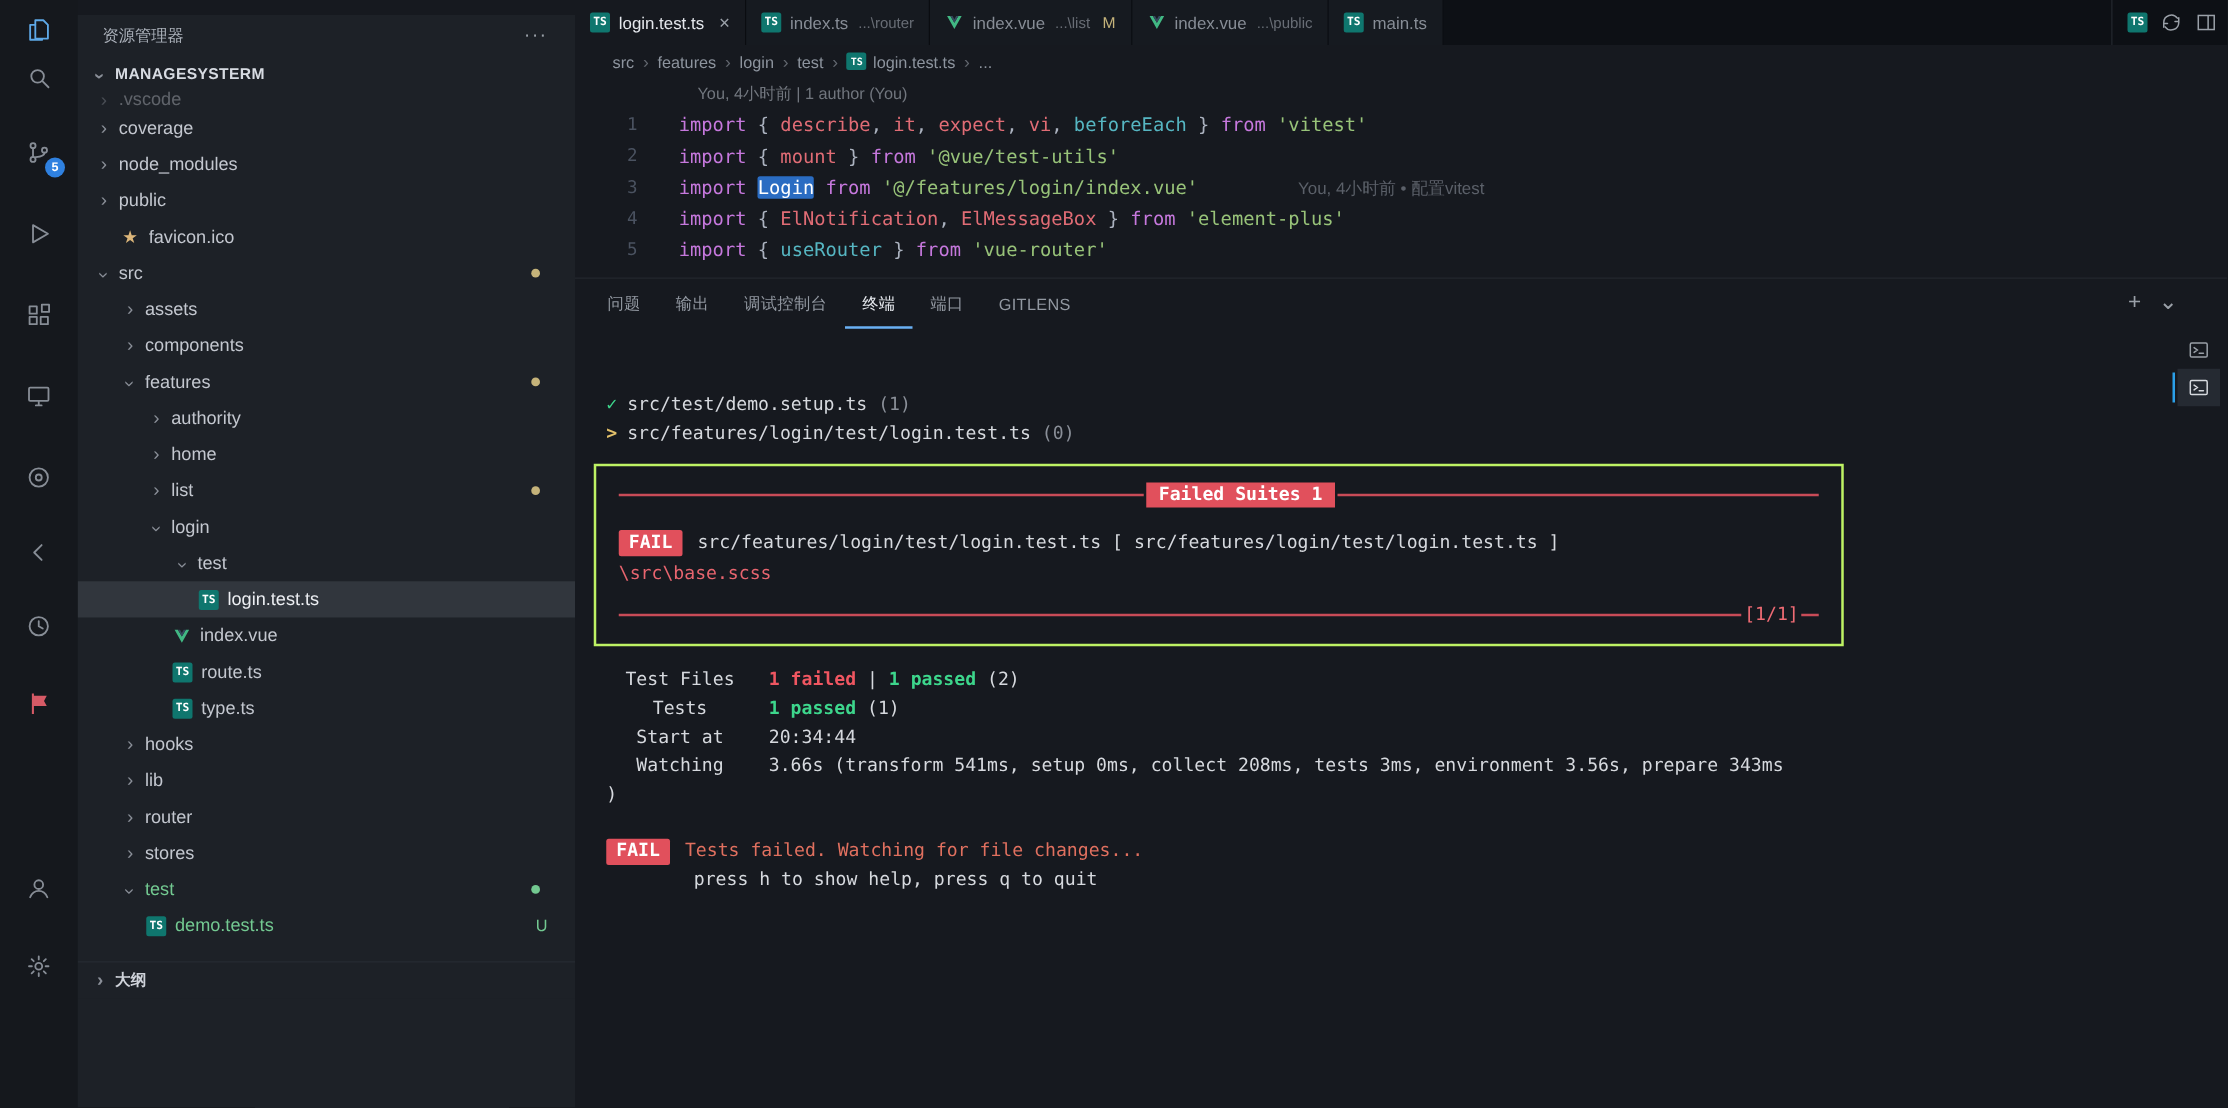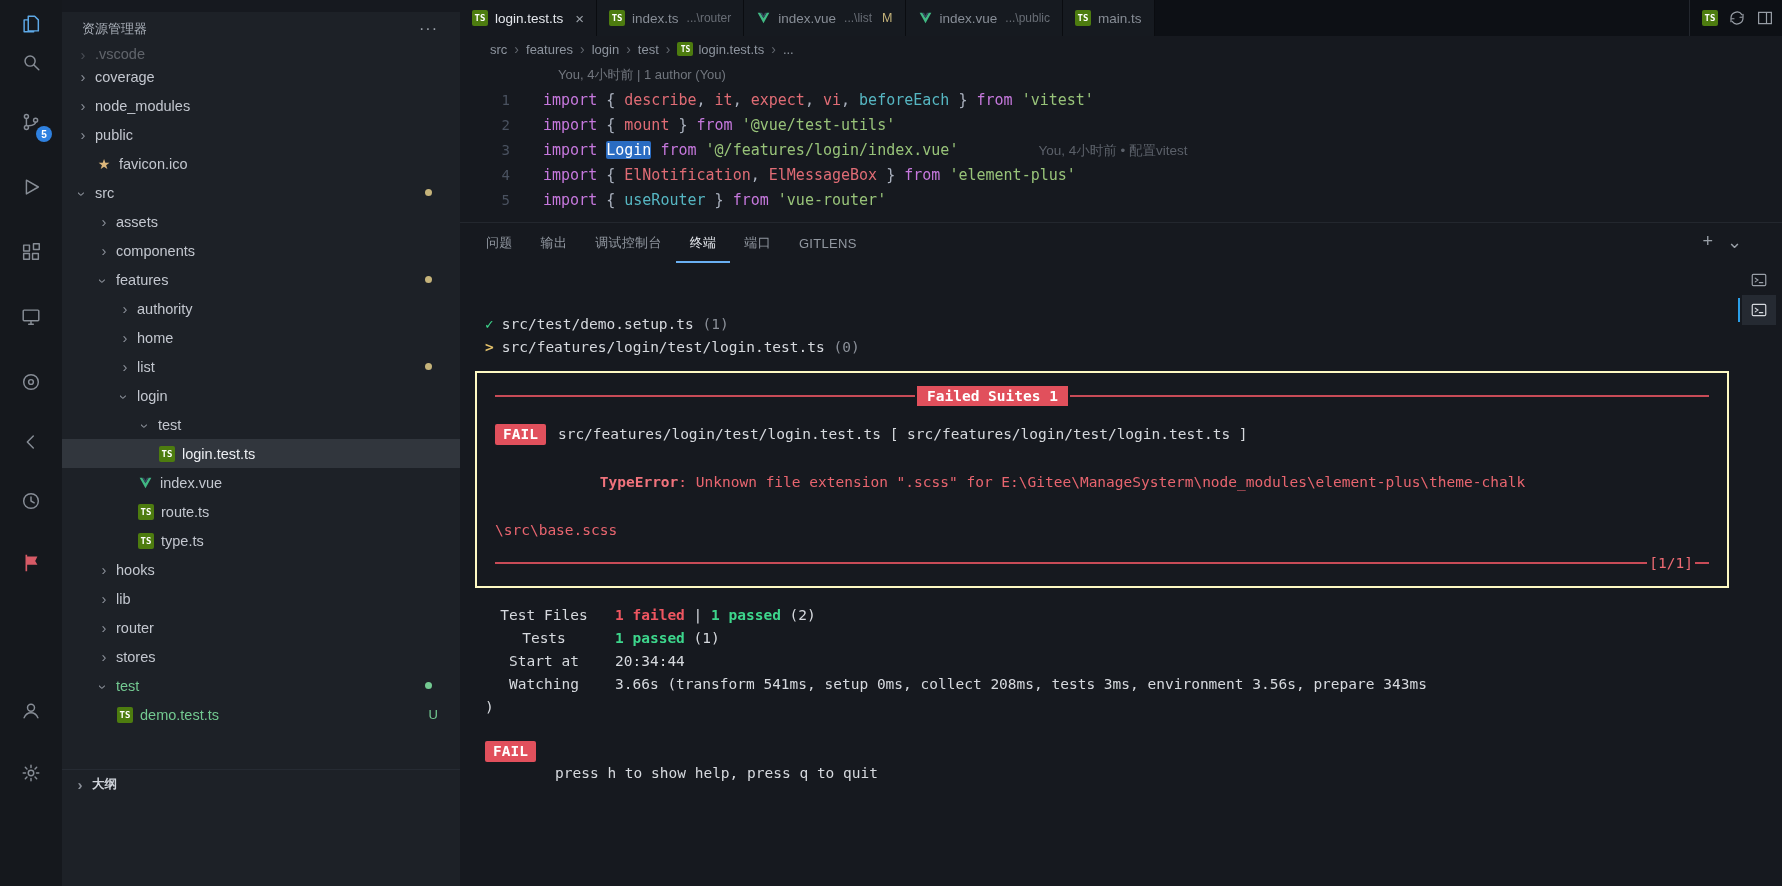--- a/index.html
+++ b/index.html
@@ -23,21 +23,21 @@
   .sb-more { color:#9aa0a8; font-size:16px; letter-spacing:1px; cursor:pointer; }
   .proj-row { height:26px; display:flex; align-items:center; padding-left:10px; font-weight:bold;
     font-size:12.5px; color:#d7dbe2; letter-spacing:.3px; cursor:pointer; }
   .tree { }
   .tree-row { position:relative; height:29px; display:flex; align-items:center; font-size:14.5px; cursor:pointer; }
   .tree-row.selected { background:#31363d; color:#eceef2; }
   .tree-row.clip { height:16px; overflow:hidden; opacity:.4; }
   .twisty { display:inline-block; width:16px; color:#8a8f98; font-size:15px; line-height:1;
     transform-origin:45% 55%; margin-right:4px; text-align:center; }
   .twisty.open { transform:rotate(90deg); }
-  .ts-badge { display:inline-flex; width:16px; height:16px; background:#4d7c0f; color:#fff;
+  .ts-badge { display:inline-flex; width:16px; height:16px; background:#0f766e; color:#fff;
     font:bold 9px "DejaVu Sans Mono",monospace; align-items:center; justify-content:center;
     border-radius:2px; margin-right:7px; flex:0 0 16px; }
   .star-ic { color:#dcb67a; font-size:14px; margin-right:7px; width:16px; text-align:center; }
   .vue-ic { width:15px; height:14px; margin-right:7px; flex:0 0 15px; }
   .tree-label.untracked { color:#73c991; }
   .dot { position:absolute; right:28px; top:11px; width:7px; height:7px; border-radius:50%; }
   .dot.modified { background:#c5b37a; }
   .dot.untracked { background:#73c991; }
   .git-badge { position:absolute; right:22px; color:#73c991; font-size:13px; }
   .outline-header { position:absolute; top:757px; left:0; right:0; height:30px; border-top:1px solid #262b33;
@@ -86,21 +86,21 @@
     font-size:18px; }
   .panel-actions span { cursor:pointer; }
 
   .terminal { padding:50px 0 0 25px; font-family:"DejaVu Sans Mono","Liberation Mono",monospace;
     font-size:14.5px; line-height:23px; color:#d6d9de; }
   .fg{color:#d6d9de} .dim{color:#8a8f98}
   .grn-b{color:#3dd68c; font-weight:bold} .red-b{color:#ef5661; font-weight:bold}
   .mark { margin-right:8px; }
   .run-mark { color:#e2c06a; font-weight:bold; margin-right:8px; }
 
-  .fail-box { width:1254px; margin-left:-10px; margin-top:12px; border:2px solid #fef9c3;
+  .fail-box { width:1000px; margin-left:-10px; margin-top:12px; border:2px solid #bef264;
     padding:14px 18px 14px 18px; }
   .rule { display:flex; align-items:center; height:18px; }
   .rl { height:2px; background:#c84b57; flex:1; }
   .rl.l { flex:0 0 420px; }
   .rl.tiny { flex:0 0 14px; }
   .rule-label { background:#e1505c; color:#fff; font-weight:bold; padding:0 10px; height:20px;
     line-height:20px; margin:0 2px; }
   .counter { color:#ef6b74; padding:0 2px; }
   .fail-line { margin-top:18px; display:flex; align-items:center; }
   .fail-badge { background:#e1505c; color:#fff; font-weight:bold; padding:0 8px; border-radius:2px;
@@ -207,20 +207,24 @@
             <path d="M12 3.5V6M12 18v2.5M3.5 12H6M18 12h2.5M5.8 5.8l1.8 1.8M16.4 16.4l1.8 1.8M18.2 5.8l-1.8 1.8M7.6 16.4l-1.8 1.8"></path>
           </svg></span>
       </div>
     </aside>
 
   <aside class="sidebar">
     <div class="sb-header">
       <span>资源管理器</span>
       <span class="sb-more">···</span>
     </div>
+    <div class="proj-row">
+      <span class="twisty open">›</span>
+      <span>MANAGESYSTERM</span>
+    </div>
     <div class="tree" id="tree">
         <div class="tree-row clip" style="padding-left: 13px;">
           <span class="twisty ">›</span>
           <span class="tree-label ">.vscode</span>
         </div>
         <div class="tree-row" style="padding-left: 13px;">
           <span class="twisty ">›</span>
           <span class="tree-label ">coverage</span>
         </div>
         <div class="tree-row" style="padding-left: 13px;">
@@ -441,23 +445,20 @@
 
         <div class="fail-box">
           <div class="rule">
             <span class="rl l"></span>
             <span class="rule-label">Failed Suites 1</span>
             <span class="rl"></span>
           </div>
           <div class="fail-line">
             <span class="fail-badge">FAIL</span>
             <span class="fg">src/features/login/test/login.test.ts [ src/features/login/test/login.test.ts ]</span>
-          </div>
-          <div class="err-line">
-            <span class="err-b">TypeError</span><span class="err">: Unknown file extension ".scss" for E:\Gitee\ManageSysterm\node_modules\element-plus\theme-chalk</span>
           </div>
           <div class="err-line err">\src\base.scss</div>
           <div class="rule bottom">
             <span class="rl"></span>
             <span class="counter">[1/1]</span>
             <span class="rl tiny"></span>
           </div>
         </div>
 
         <div id="summary">
@@ -475,20 +476,21 @@
             </div>
             <div class="sum-row">
               <span class="sum-label fg">Watching</span>
               <span><span class="fg">3.66s (transform 541ms, setup 0ms, collect 208ms, tests 3ms, environment 3.56s, prepare 343ms</span></span>
             </div>
           </div>
         <div class="fg">)</div>
 
         <div class="watch-line">
           <span class="fail-badge">FAIL</span>
+          <span class="watch-msg">Tests failed. Watching for file changes...</span>
         </div>
         <div class="help-line fg">press h to show help, press q to quit</div>
       </div>
 
       <div class="term-rail">
         <div class="rail-item">
           <svg viewBox="0 0 24 24" width="18" height="18" fill="none" stroke="currentColor" stroke-width="1.6" stroke-linecap="round">
               <rect x="3" y="4.5" width="18" height="15" rx="1.5"></rect>
               <path d="M7 9.5l3.5 2.5L7 14.5M12.5 15.5H17"></path>
             </svg>

